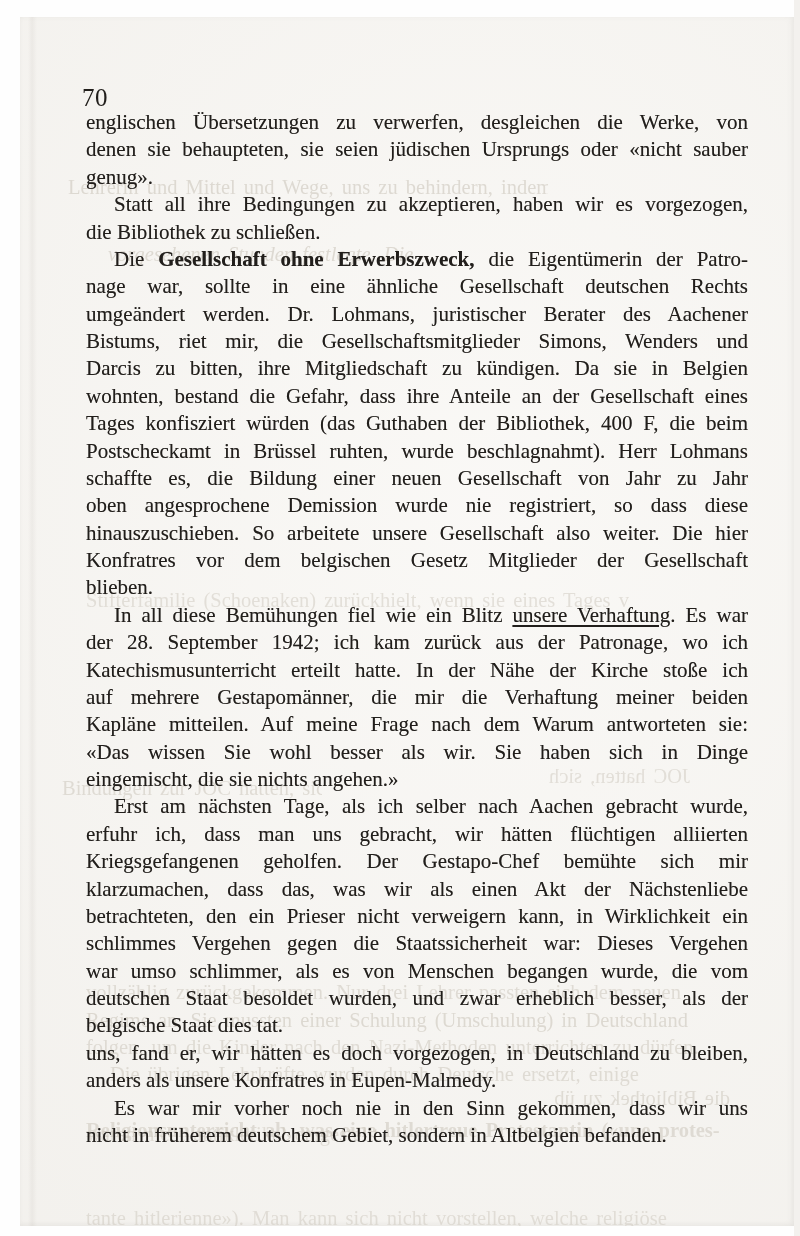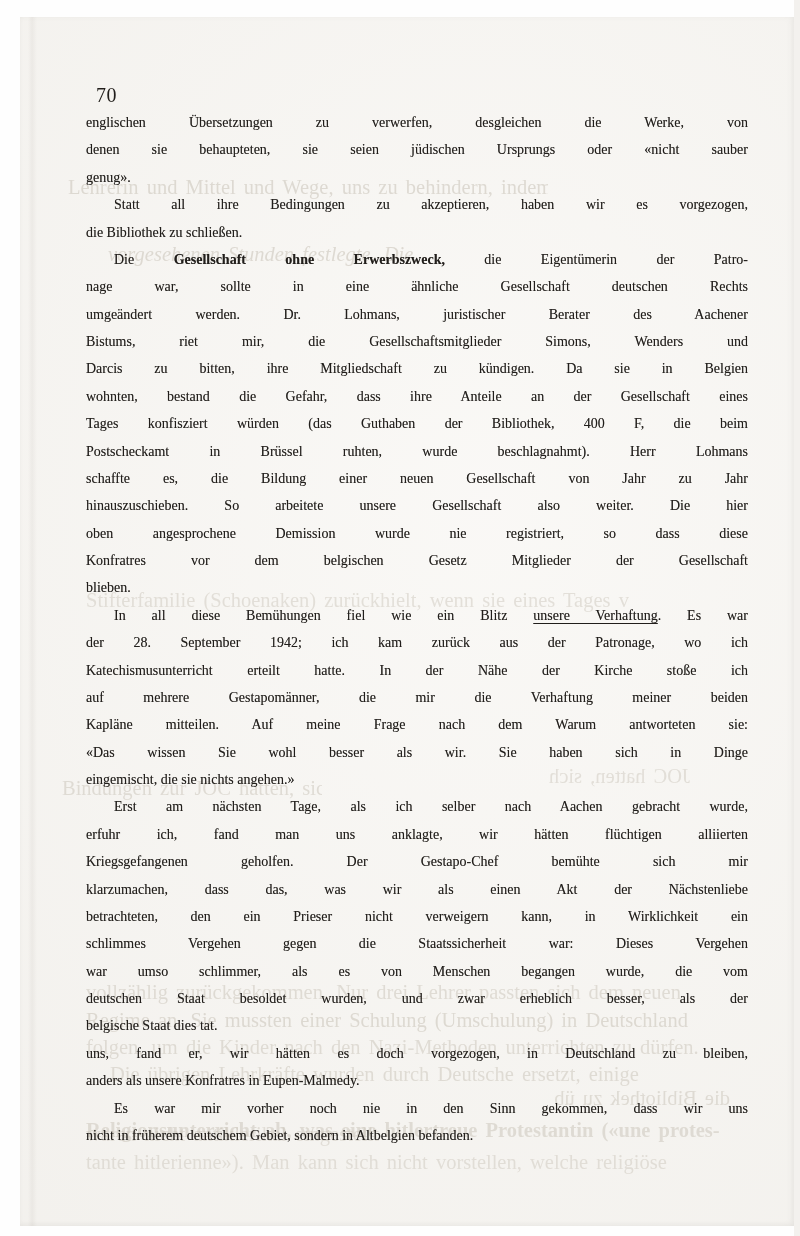--- a/index.html
+++ b/index.html
@@ -13,29 +13,29 @@
     background:
       radial-gradient(ellipse 120% 100% at 60% 40%, rgba(255,255,255,0.35), rgba(0,0,0,0.02) 85%),
       var(--paper,#f7f5f1);
     box-shadow:inset -3px 0 6px rgba(0,0,0,0.035), inset 0 -2px 5px rgba(0,0,0,0.03);
   }
   .crease{
     position:absolute;left:28px;top:17px;width:9px;height:1209px;
     background:linear-gradient(90deg, rgba(0,0,0,0) 0%, rgba(120,110,100,0.07) 45%, rgba(0,0,0,0) 100%);
   }
   .page-number{
-    position:absolute;left:96px;top:84px;
-    font-size:20px;color:var(--ink,#211e1b);letter-spacing:0.5px;
+    position:absolute;left:82px;top:84px;
+    font-size:25px;color:var(--ink,#211e1b);letter-spacing:0.5px;
   }
   .text-block{
     position:absolute;left:86px;top:109px;width:662px;
     color:var(--ink,#211e1b);
   }
   .line{
-    font-size:14px;line-height:27.38px;height:27.38px;
+    font-size:21px;line-height:27.38px;height:27.38px;
     text-align:justify;text-align-last:justify;
     white-space:normal;
     text-shadow:0 0 0.5px rgba(33,30,27,0.45);
     font-family:Liberation Serif, serif;
   }
   .line.last{text-align-last:left;}
   .line.indent{text-indent:28px;}
   .line .b{font-weight:700;}
   .line .u{text-decoration:underline;text-underline-offset:3px;}
   .bleed-layer{position:absolute;left:0;top:0;width:800px;height:1236px;pointer-events:none;}
@@ -65,54 +65,54 @@
       <div class="bleed-line" style="left: 86px; top: 588px; width: 630px; opacity: 0.45;">Stifterfamilie (Schoenaken) zurückhielt, wenn sie eines Tages v</div>
       <div class="bleed-line" style="left: 62px; top: 776px; width: 260px; opacity: 0.5;">Bindungen zur JOC hatten, sich</div>
       <div class="bleed-line mirrored" style="left: 390px; top: 764px; width: 300px; opacity: 0.45;">JOC hatten, sich</div>
       <div class="bleed-line" style="left: 86px; top: 980px; width: 662px; opacity: 0.5;">vollzählig zurückgekommen. Nur drei Lehrer passten sich dem neuen</div>
       <div class="bleed-line" style="left: 86px; top: 1008px; width: 662px; opacity: 0.55;">Regime an. Sie mussten einer Schulung (Umschulung) in Deutschland</div>
       <div class="bleed-line" style="left: 86px; top: 1035px; width: 662px; opacity: 0.5;">folgen, um die Kinder nach den Nazi-Methoden unterrichten zu dürfen.</div>
       <div class="bleed-line" style="left: 86px; top: 1062px; width: 662px; opacity: 0.5; margin-left: 24px;">Die übrigen Lehrkräfte wurden durch Deutsche ersetzt, einige</div>
       <div class="bleed-line" style="left: 86px; top: 1090px; width: 320px; opacity: 0.45; margin-top: 32px;">waren nicht antiklerikal eingestellt</div>
       <div class="bleed-line mirrored" style="left: 350px; top: 1086px; width: 380px; opacity: 0.5;">die Bibliothek zu üb</div>
       <div class="bleed-line" style="left: 86px; top: 1118px; width: 662px; opacity: 0.5; font-weight: bold;">Religionsunterricht ab, was eine hitlertreue Protestantin («une protes-</div>
-      <div class="bleed-line" style="left: 86px; top: 1150px; width: 662px; opacity: 0.45;">tante hitlerienne»). Man kann sich nicht vorstellen, welche religiöse</div>
+      <div class="bleed-line" style="left: 86px; top: 1206px; width: 662px; opacity: 0.45;">tante hitlerienne»). Man kann sich nicht vorstellen, welche religiöse</div>
       <div class="bleed-line" style="left: 86px; top: 1216px; width: 430px; opacity: 0.55; margin-top: 8px;">Unterrichtung sie zu geben imstande war!</div>
     </div>
 
   <div class="page-number">70</div>
 
   <div class="text-block" id="text-block">
       <div class="line"><span>englischen Übersetzungen zu verwerfen, desgleichen die Werke, von</span></div>
       <div class="line"><span>denen sie behaupteten, sie seien jüdischen Ursprungs oder «nicht sauber</span></div>
       <div class="line last"><span>genug».</span></div>
       <div class="line indent"><span>Statt all ihre Bedingungen zu akzeptieren, haben wir es vorgezogen,</span></div>
       <div class="line last"><span>die Bibliothek zu schließen.</span></div>
       <div class="line indent"><span>Die </span><span class="b">Gesellschaft ohne Erwerbszweck,</span><span> die Eigentümerin der Patro-</span></div>
       <div class="line"><span>nage war, sollte in eine ähnliche Gesellschaft deutschen Rechts</span></div>
       <div class="line"><span>umgeändert werden. Dr. Lohmans, juristischer Berater des Aachener</span></div>
       <div class="line"><span>Bistums, riet mir, die Gesellschaftsmitglieder Simons, Wenders und</span></div>
       <div class="line"><span>Darcis zu bitten, ihre Mitgliedschaft zu kündigen. Da sie in Belgien</span></div>
       <div class="line"><span>wohnten, bestand die Gefahr, dass ihre Anteile an der Gesellschaft eines</span></div>
       <div class="line"><span>Tages konfisziert würden (das Guthaben der Bibliothek, 400 F, die beim</span></div>
       <div class="line"><span>Postscheckamt in Brüssel ruhten, wurde beschlagnahmt). Herr Lohmans</span></div>
       <div class="line"><span>schaffte es, die Bildung einer neuen Gesellschaft von Jahr zu Jahr</span></div>
+      <div class="line"><span>oben angesprochene Demission wurde nie registriert, so dass diese</span></div>
       <div class="line"><span>hinauszuschieben. So arbeitete unsere Gesellschaft also weiter. Die hier</span></div>
-      <div class="line"><span>oben angesprochene Demission wurde nie registriert, so dass diese</span></div>
       <div class="line"><span>Konfratres vor dem belgischen Gesetz Mitglieder der Gesellschaft</span></div>
       <div class="line last"><span>blieben.</span></div>
       <div class="line indent"><span>In all diese Bemühungen fiel wie ein Blitz </span><span class="u">unsere Verhaftung</span><span>. Es war</span></div>
       <div class="line"><span>der 28. September 1942; ich kam zurück aus der Patronage, wo ich</span></div>
       <div class="line"><span>Katechismusunterricht erteilt hatte. In der Nähe der Kirche stoße ich</span></div>
       <div class="line"><span>auf mehrere Gestapomänner, die mir die Verhaftung meiner beiden</span></div>
       <div class="line"><span>Kapläne mitteilen. Auf meine Frage nach dem Warum antworteten sie:</span></div>
       <div class="line"><span>«Das wissen Sie wohl besser als wir. Sie haben sich in Dinge</span></div>
       <div class="line last"><span>eingemischt, die sie nichts angehen.»</span></div>
       <div class="line indent"><span>Erst am nächsten Tage, als ich selber nach Aachen gebracht wurde,</span></div>
-      <div class="line"><span>erfuhr ich, fand man uns anklagte, wir hätten flüchtigen alliierten</span></div>
+      <div class="line"><span>erfuhr ich, dass man uns gebracht, wir hätten flüchtigen alliierten</span></div>
       <div class="line"><span>Kriegsgefangenen geholfen. Der Gestapo-Chef bemühte sich mir</span></div>
       <div class="line"><span>klarzumachen, dass das, was wir als einen Akt der Nächstenliebe</span></div>
       <div class="line"><span>betrachteten, den ein Prieser nicht verweigern kann, in Wirklichkeit ein</span></div>
       <div class="line"><span>schlimmes Vergehen gegen die Staatssicherheit war: Dieses Vergehen</span></div>
       <div class="line"><span>war umso schlimmer, als es von Menschen begangen wurde, die vom</span></div>
       <div class="line"><span>deutschen Staat besoldet wurden, und zwar erheblich besser, als der</span></div>
       <div class="line last"><span>belgische Staat dies tat.</span></div>
       <div class="line"><span>uns, fand er, wir hätten es doch vorgezogen, in Deutschland zu bleiben,</span></div>
       <div class="line last"><span>anders als unsere Konfratres in Eupen-Malmedy.</span></div>
       <div class="line indent"><span>Es war mir vorher noch nie in den Sinn gekommen, dass wir uns</span></div>

